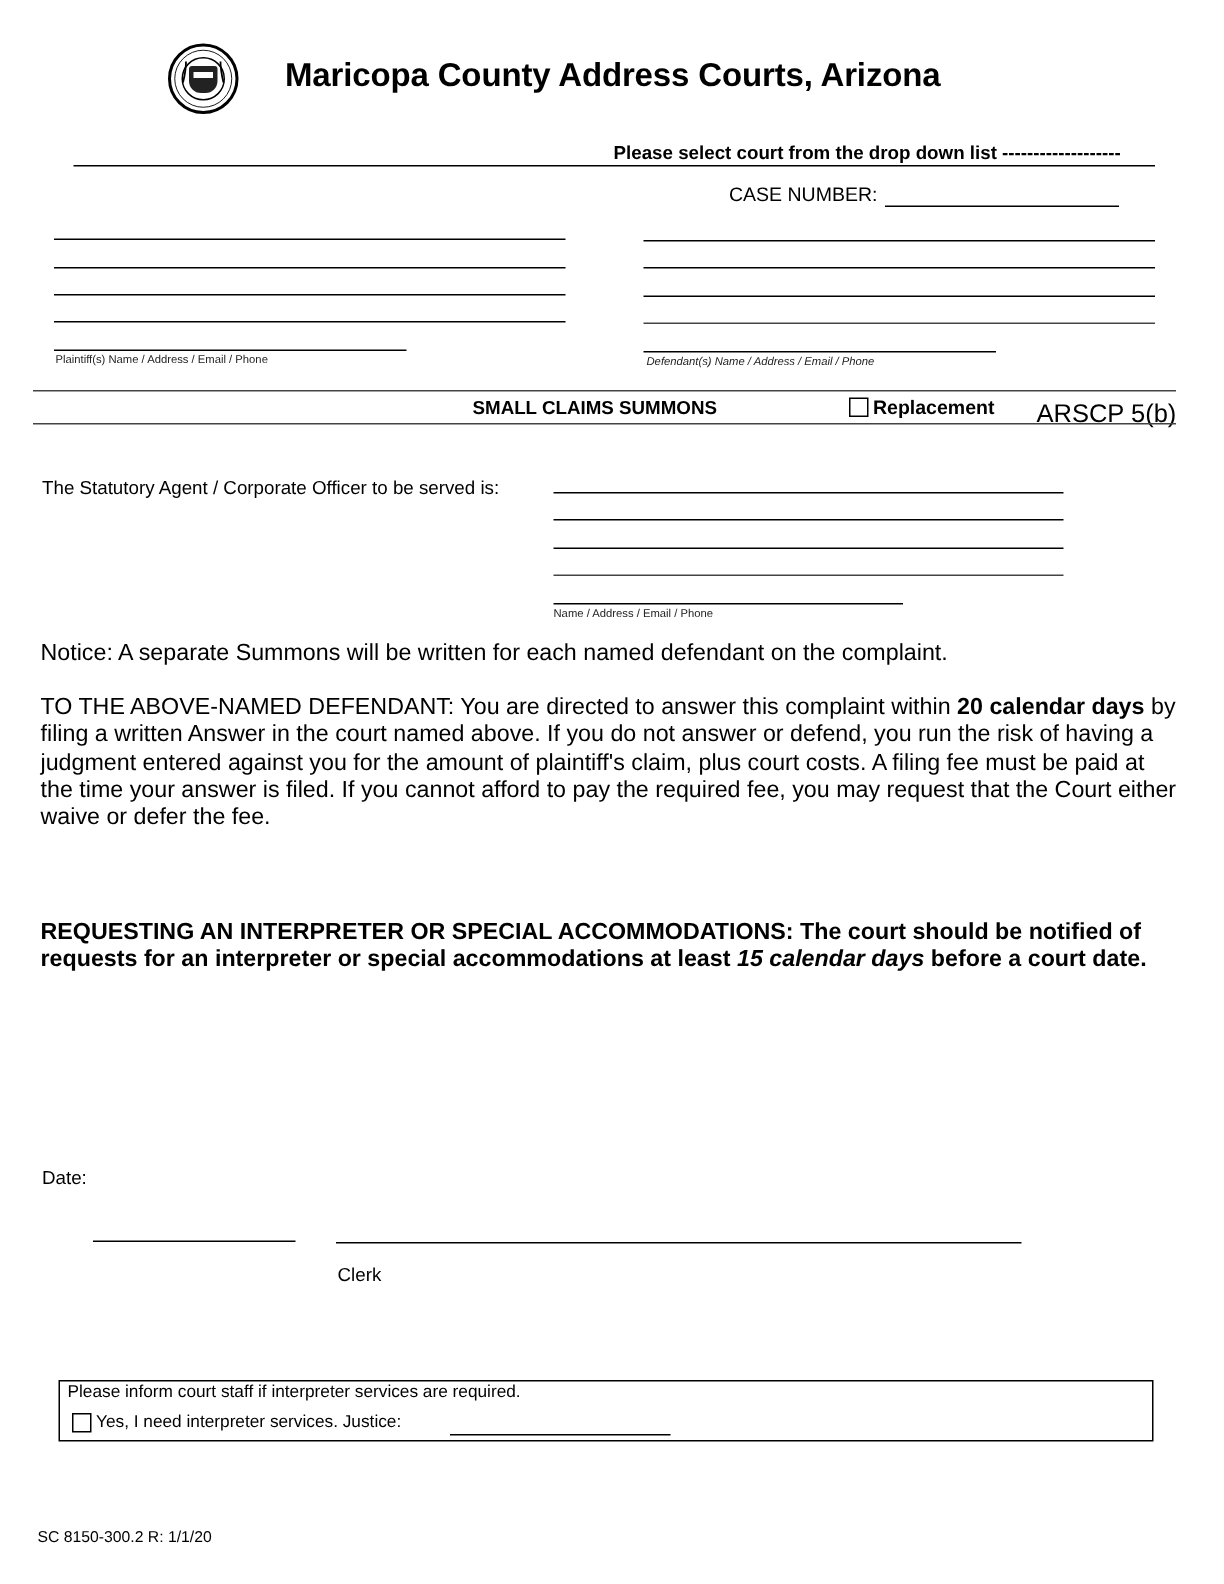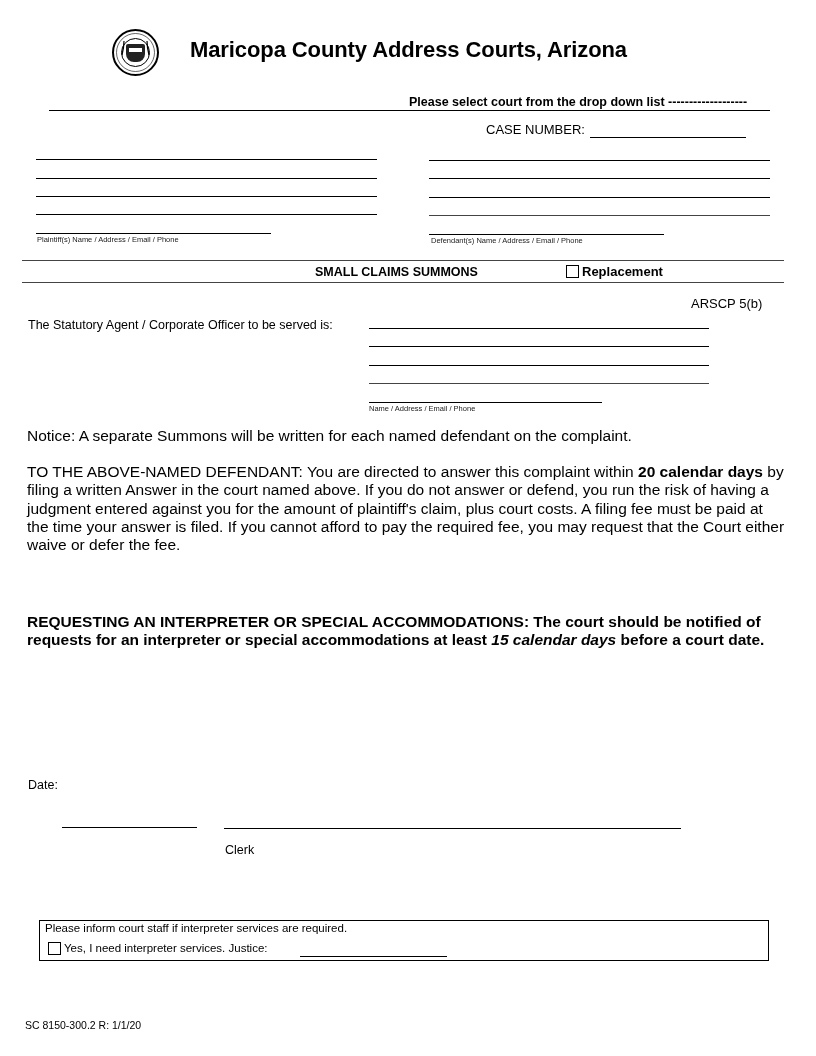--- a/index.html
+++ b/index.html
@@ -16,21 +16,21 @@
   .seal .shield::after { content: ""; position: absolute; left: 3px; top: 4px; width: 13px; height: 4px; background: #fff; }
   .seal svg { position: absolute; left: 0; top: 0; }
 
   .title { left: 190px; top: 37px; font-size: 22px; font-weight: bold; letter-spacing: -0.1px; }
   .court-select { left: 409px; top: 95px; font-size: 12.5px; font-weight: bold; white-space: nowrap; }
   .case-label { left: 486px; top: 122px; font-size: 13px; }
   .small-label { font-size: 7.5px; color: #222; }
   .form-title { left: 315px; top: 265px; font-size: 12.5px; font-weight: bold; }
   .checkbox { width: 13px; height: 13px; border: 1px solid #000; background: #fff; }
   .replacement { left: 582px; top: 264px; font-size: 13px; font-weight: bold; }
-  .arscp { left: 691px; top: 266px; font-size: 13px; margin-top: 30px; }
+  .arscp { left: 691px; top: 266px; font-size: 17px; }
   .agent-label { left: 28px; top: 318px; font-size: 12.5px; }
   .para { left: 27px; font-size: 15.5px; line-height: 18.3px; width: 760px; }
   .notice { top: 427px; }
   .answer { top: 463px; }
   .interp { top: 613px; font-weight: bold; }
   .date-label { left: 28px; top: 778px; font-size: 12.5px; }
   .clerk-label { left: 225px; top: 831px; font-size: 12.5px; margin-top: 12px; }
   .box { left: 39px; top: 920px; width: 730px; height: 41px; border: 1px solid #000; }
   .box-line1 { left: 45px; top: 922px; font-size: 11.5px; }
   .box-line2 { left: 64px; top: 942px; font-size: 11.5px; }
@@ -61,21 +61,21 @@
 <div class="line" style="left:36px; top:196px; width:341px;"></div>
 <div class="line" style="left:36px; top:214px; width:341px;"></div>
 <div class="line" style="left:36px; top:233px; width:235px;"></div>
 <div class="abs small-label" style="left:37px; top:235px;">Plaintiff(s)  Name / Address / Email / Phone</div>
 
 <div class="line" style="left:429px; top:160px; width:341px;"></div>
 <div class="line" style="left:429px; top:178px; width:341px;"></div>
 <div class="line" style="left:429px; top:197px; width:341px;"></div>
 <div class="line g thick" style="left:429px; top:215px; width:341px;"></div>
 <div class="line" style="left:429px; top:234px; width:235px;"></div>
-<div class="abs small-label" style="left:431px; top:236px;">Defendant(s)  Name / Address / Email / Phone</div>
+<div class="abs small-label" style="left:431px; top:236px;font-style:italic;">Defendant(s)  Name / Address / Email / Phone</div>
 
 <div class="line g" style="left:22px; top:260px; width:762px;"></div>
 <div class="abs form-title">SMALL CLAIMS SUMMONS</div>
 <div class="abs checkbox" style="left:566px; top:265px;"></div>
 <div class="abs replacement">Replacement</div>
 <div class="abs arscp">ARSCP 5(b)</div>
 <div class="line g thick" style="left:22px; top:282px; width:762px;"></div>
 
 <div class="abs agent-label">The Statutory Agent /  Corporate Officer to be served is:</div>
 <div class="line" style="left:369px; top:328px; width:340px;"></div>

